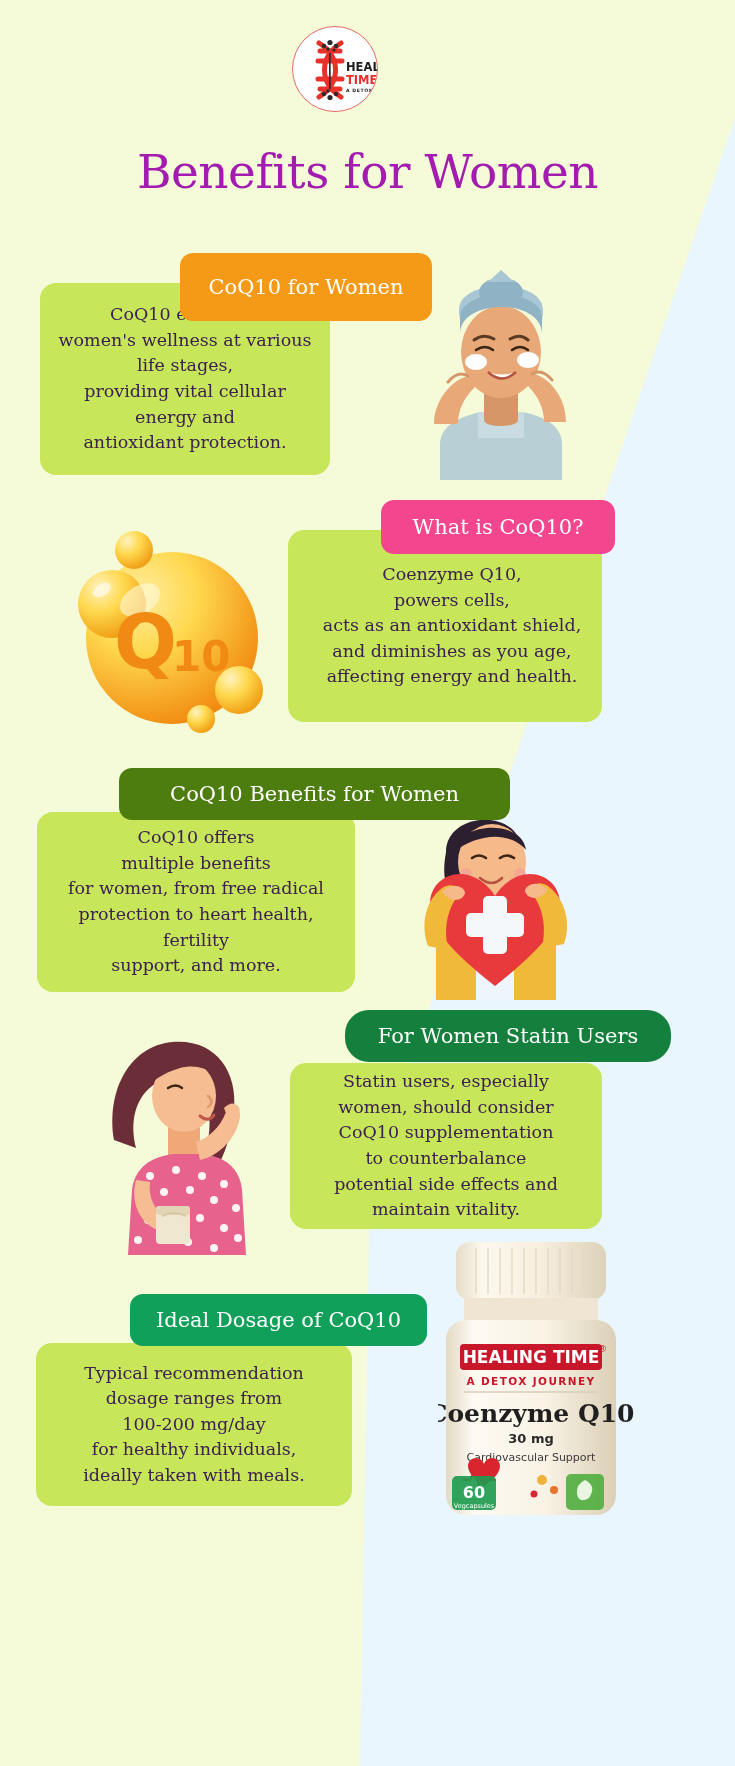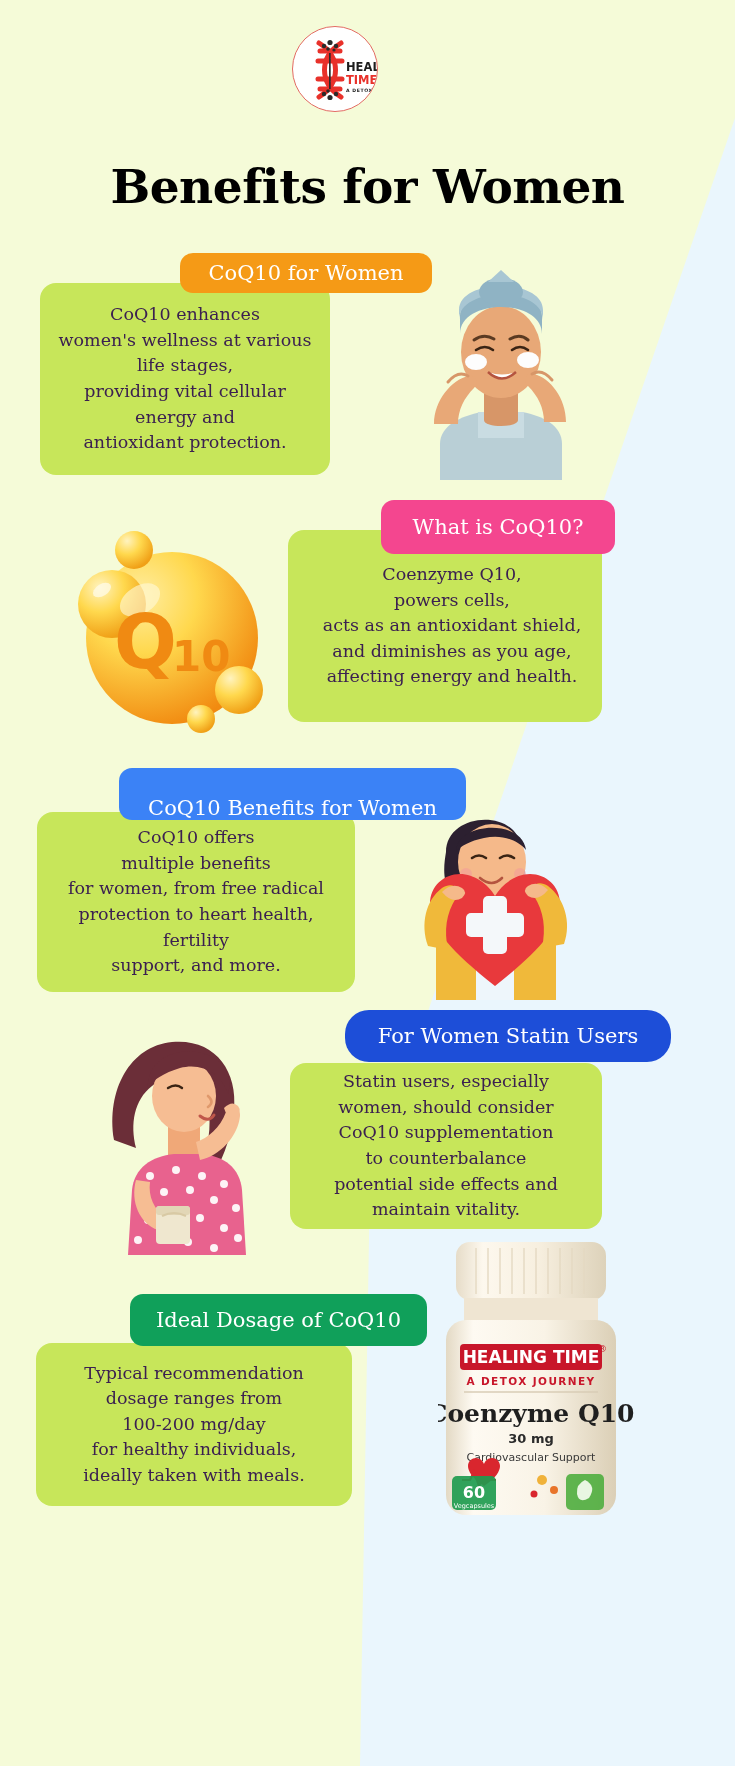--- a/index.html
+++ b/index.html
@@ -23,23 +23,22 @@
     position:absolute; left:292px; top:26px; width:86px; height:86px;
     border-radius:50%; background:#fff; border:1.5px solid #e36b63;
     z-index:5; overflow:hidden;
   }
   #logo svg { display:block; }
   
   #title {
     position:absolute; top:144px; left:0; width:735px;
     text-align:center; z-index:5;
     font-family:"DejaVu Serif", serif;
-    font-weight:bold; font-size:47px; letter-spacing:-0.5px;
-    color:#000000;
-    margin-top:15px;
+    font-weight:normal; font-size:47px; letter-spacing:-0.5px;
+    color:#a21caf;
   }
   .green-card {
     position:absolute; z-index:3;
     background:#c7e65a;
     border-radius:16px;
     display:flex; align-items:center; justify-content:center;
     padding:14px 10px;
   }
   .green-card p {
     text-align:center;
@@ -97,21 +96,21 @@
 <div id="title">Benefits for Women</div>
 
 <div class="green-card" style="left:40px; top:283px; width:290px; height:192px;">
   <p>CoQ10 enhances
 women's wellness at various
 life stages,
 providing vital cellular
 energy and
 antioxidant protection.</p>
 </div>
-<div class="badge" style="left:180px; top:253px; width:252px; height:40px; background:#f59a16;">
+<div class="badge" style="left:180px; top:253px; width:252px; height:68px; background:#f59a16;">
   <span>CoQ10 for Women</span>
 </div>
 
 <div class="illus" style="left:400px; top:248px; width:200px; height:232px;">
   <svg width="200" height="232" viewBox="0 0 200 232">
 
     <path d="M40 232 L40 196 C40 178, 60 168, 82 164 L122 164 C144 168, 162 178, 162 196 L162 232 Z" fill="#b9cfd6"></path>
     <path d="M78 164 L78 190 L124 190 L124 164 Z" fill="#c9dce2"></path>
 
     <path d="M84 140 L84 172 C84 180, 118 180, 118 172 L118 140 Z" fill="#d79668"></path>
@@ -179,21 +178,21 @@
 </div>
 
 <div class="green-card" style="left:37px; top:812px; width:318px; height:180px;">
   <p>CoQ10 offers
 multiple benefits
 for women, from free radical
 protection to heart health,
 fertility
 support, and more.</p>
 </div>
-<div class="badge" style="left:119px; top:768px; width:347px; height:52px; background:#3b82f6;align-items:flex-end;">
+<div class="badge" style="left:119px; top:768px; width:391px; height:52px; background:#4d7c0f;">
   <span>CoQ10 Benefits for Women</span>
 </div>
 
 <div class="illus" style="left:398px; top:800px; width:198px; height:200px;">
   <svg width="198" height="200" viewBox="0 0 198 200">
 
     <path d="M48 52 C48 14, 112 8, 122 42 C130 68, 126 84, 120 92 L52 92 C44 80, 46 64, 48 52 Z" fill="#2c2030"></path>
 
     <path d="M38 200 L38 146 C38 124, 58 112, 80 110 L118 110 C140 112, 158 124, 158 146 L158 200 Z" fill="#f0b93a"></path>
     <path d="M78 110 L78 200 L116 200 L116 110 Z" fill="#eef6fb"></path>
@@ -223,21 +222,21 @@
 </div>
 
 <div class="green-card" style="left:290px; top:1063px; width:312px; height:166px;">
   <p>Statin users, especially
 women, should consider
 CoQ10 supplementation
 to counterbalance
 potential side effects and
 maintain vitality.</p>
 </div>
-<div class="badge" style="left:345px; top:1010px; width:326px; height:52px; background:#1d4ed8;border-radius:24px;">
+<div class="badge" style="left:345px; top:1010px; width:326px; height:52px; background:#15803d;border-radius:24px;">
   <span>For Women Statin Users</span>
 </div>
 
 <div class="illus" style="left:96px; top:1030px; width:190px; height:225px;">
   <svg width="190" height="225" viewBox="0 0 190 225">
 
     <path d="M18 110 C10 60, 34 16, 76 12 C118 8, 142 40, 138 80 C136 104, 128 126, 120 140
              L104 140 C112 118, 116 96, 112 78 C106 50, 78 40, 56 56 C38 70, 34 94, 40 118 Z" fill="#6b2e38"></path>
 
     <path d="M72 96 L72 126 C72 134, 104 134, 104 126 L104 96 Z" fill="#f0a878"></path>

